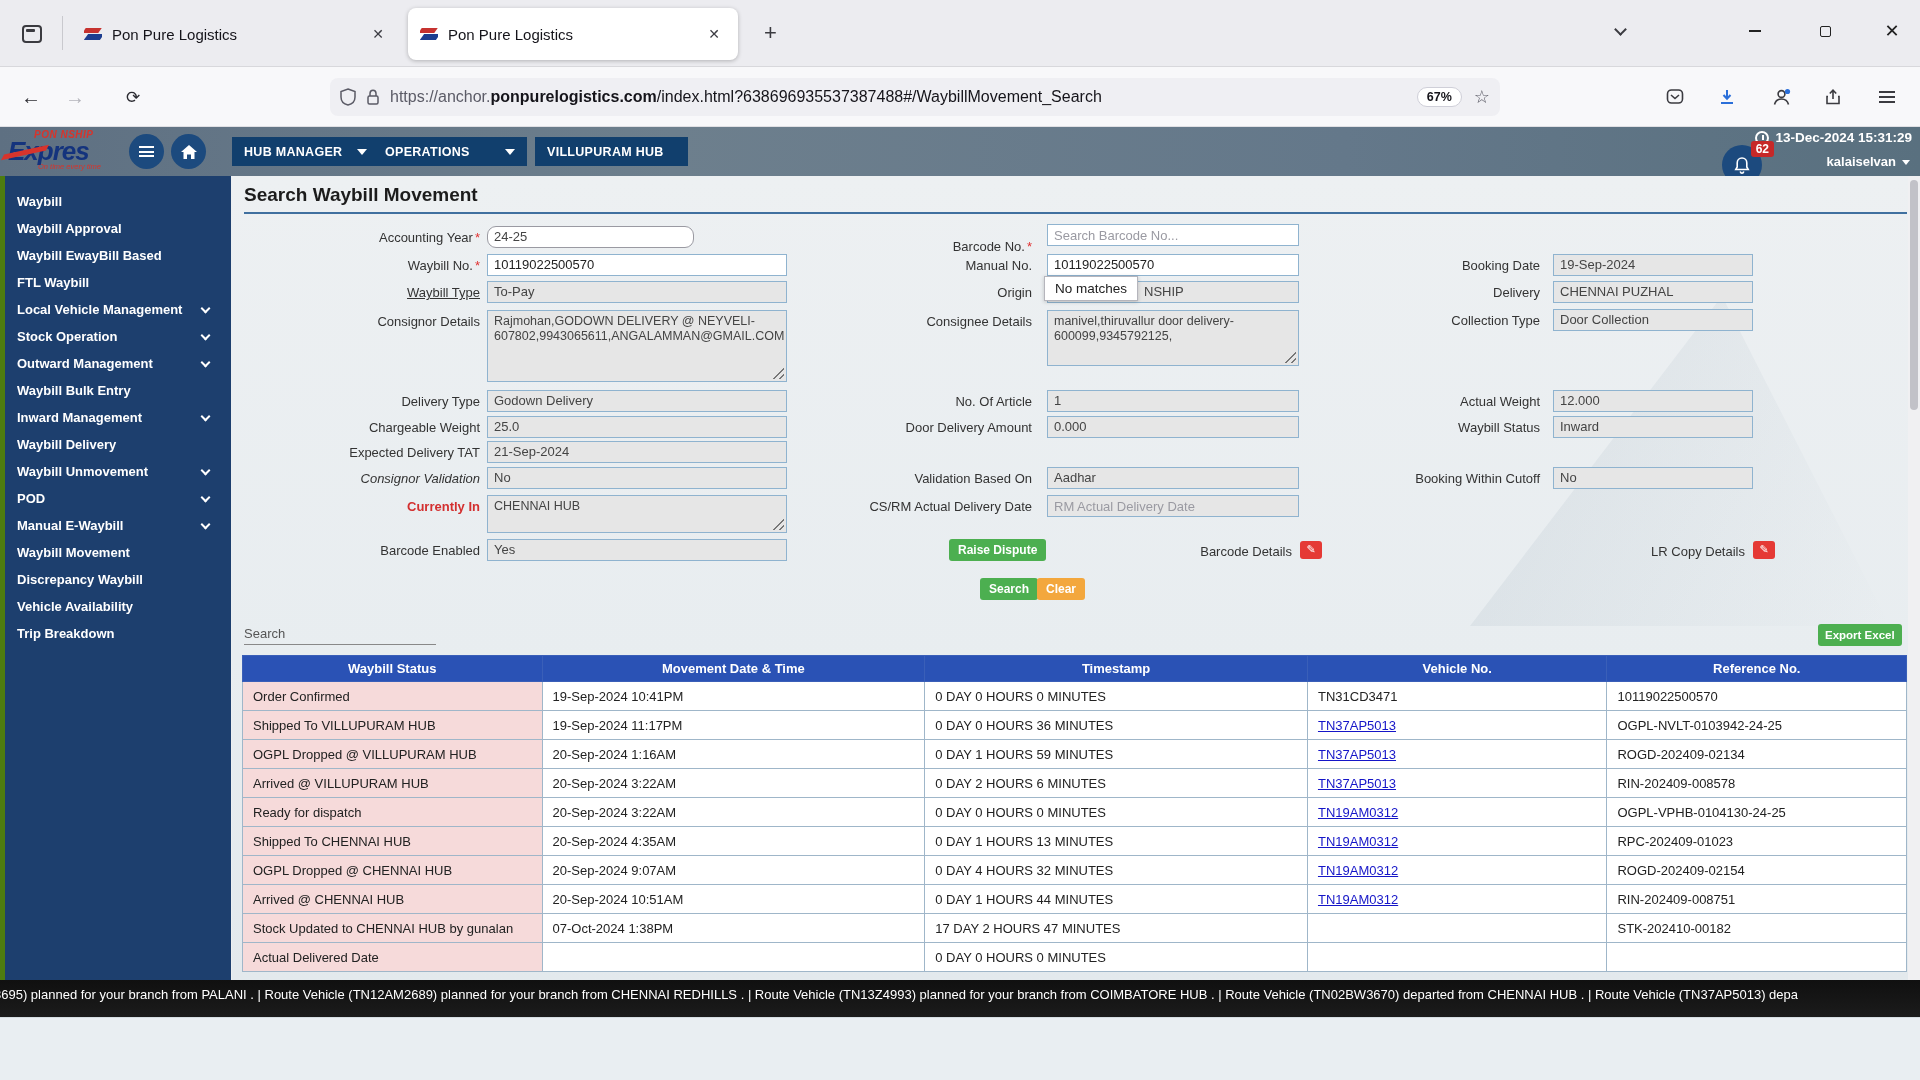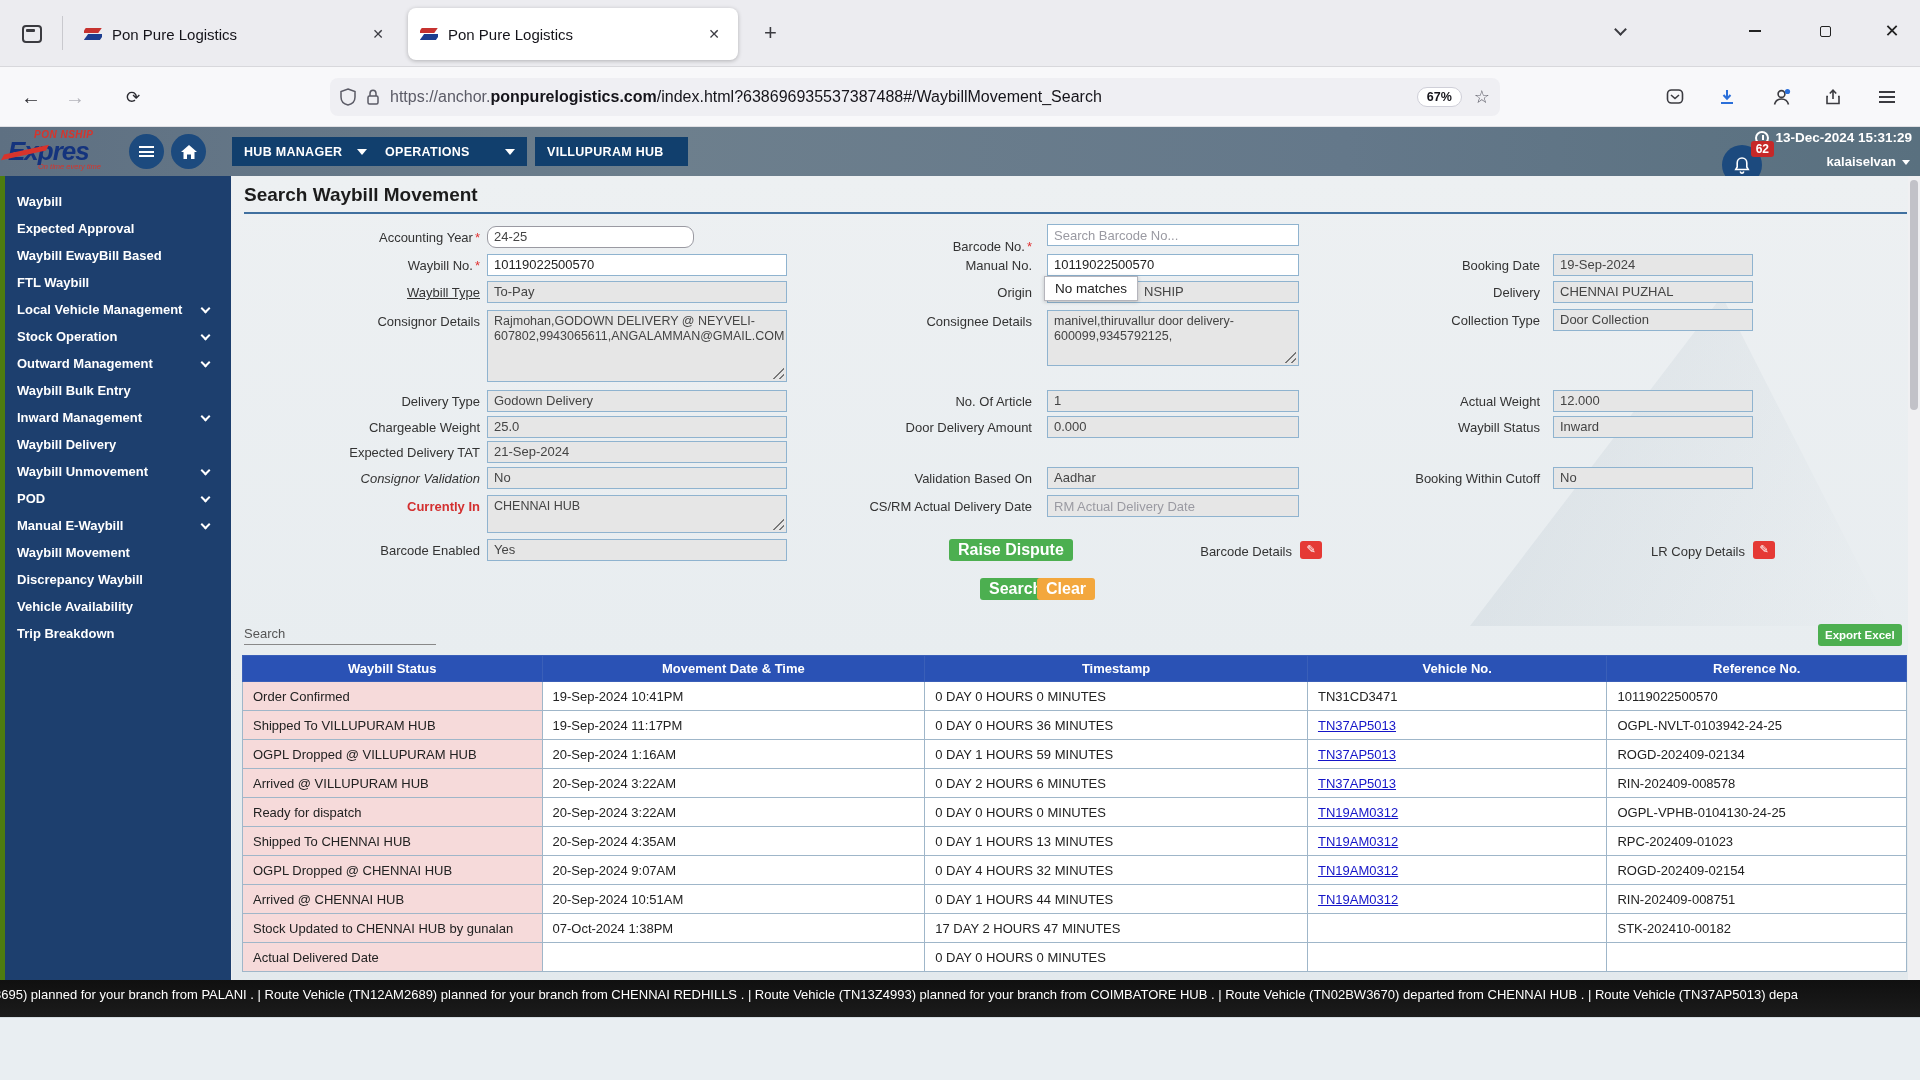--- a/index.html
+++ b/index.html
@@ -69,21 +69,21 @@
   .titlerule { position:absolute; left:12px; top:36px; width:1663px; border-bottom:2px solid #40709f; }
   .lbl { position:absolute; font-size:13px; color:#333; text-align:right; height:20px; line-height:20px; white-space:nowrap; }
   .req { color:#e03131; margin-left:2px; }
   .fld { position:absolute; height:22px; background:#e6e6e6; border:1px solid #8fb3cf; font-size:13px; color:#444; line-height:20px; padding:0 6px; white-space:nowrap; overflow:hidden; }
   .fld.white { background:#fff; color:#222; }
   .fld.round { border-radius:9px; border:1px solid #9a9aa2; background:#fff; }
   input.fld { font-family:"Liberation Sans", sans-serif; }
   input.fld::placeholder { color:#9a9aa2; }
   .ta { position:absolute; background:#e6e6e6; border:1px solid #8fb3cf; font-size:12.5px; color:#444; padding:3px 14px 3px 6px; line-height:15px; overflow:hidden; }
   .grip { position:absolute; right:2px; bottom:2px; width:13px; height:13px; background:repeating-linear-gradient(135deg, transparent 0 2.5px, #777 2.5px 4px); clip-path:polygon(100% 0, 100% 100%, 0 100%); }
-  .gbtn { position:absolute; background:#4caf50; color:#fff; font-size:16px; font-weight:bold; border:none; border-radius:3px; padding:0 9px; height:22px; line-height:22px; }
+  .gbtn { position:absolute; background:#4caf50; color:#fff; font-size:12px; font-weight:bold; border:none; border-radius:3px; padding:0 9px; height:22px; line-height:22px; }
   .obtn { background:#f3a73d; }
   .editico { position:absolute; width:22px; height:18px; background:#e53935; border-radius:3px; color:#fff; font-size:11px; text-align:center; line-height:17px; }
   .nomatch { position:absolute; background:#fff; border:1px solid #b5b5bc; box-shadow:0 1px 4px rgba(0,0,0,.2); font-size:13.5px; color:#222; padding:4px 10px; z-index:5; white-space:nowrap; }
 
   .minisearch-label { position:absolute; left:12px; top:450px; font-size:13px; color:#555; }
   .minisearch-line { position:absolute; left:12px; top:468px; width:192px; border-bottom:1px solid #888; height:0; }
   .exportbtn { left:1586px; top:448px; font-size:11.5px; padding:0 7px; }
 
   
   #wbtable { position:absolute; left:10px; top:479px; width:1665px; border-collapse:collapse; table-layout:fixed; background:rgba(255,255,255,.92); }
@@ -223,21 +223,21 @@
         <path d="M7.2 15.5 C7.5 16.6 8.2 17.2 9 17.2 C9.8 17.2 10.5 16.6 10.8 15.5" fill="none" stroke="#fff" stroke-width="1.6"></path>
       </svg>
     <span class="bellbadge">62</span>
   </div>
   <div class="huser">kalaiselvan</div>
 </div>
 
 <div id="sidebar">
   <div style="height:12px;"></div>
   <div class="sitem"><span>Waybill</span></div>
-  <div class="sitem"><span>Expected Approval</span></div>
+  <div class="sitem"><span>Waybill Approval</span></div>
   <div class="sitem"><span>Waybill EwayBill Based</span></div>
   <div class="sitem"><span>FTL Waybill</span></div>
   <div class="sitem"><span>Local Vehicle Management</span><span class="chev"></span></div>
   <div class="sitem"><span>Stock Operation</span><span class="chev"></span></div>
   <div class="sitem"><span>Outward Management</span><span class="chev"></span></div>
   <div class="sitem"><span>Waybill Bulk Entry</span></div>
   <div class="sitem"><span>Inward Management</span><span class="chev"></span></div>
   <div class="sitem"><span>Waybill Delivery</span></div>
   <div class="sitem"><span>Waybill Unmovement</span><span class="chev"></span></div>
   <div class="sitem"><span>POD</span><span class="chev"></span></div>

